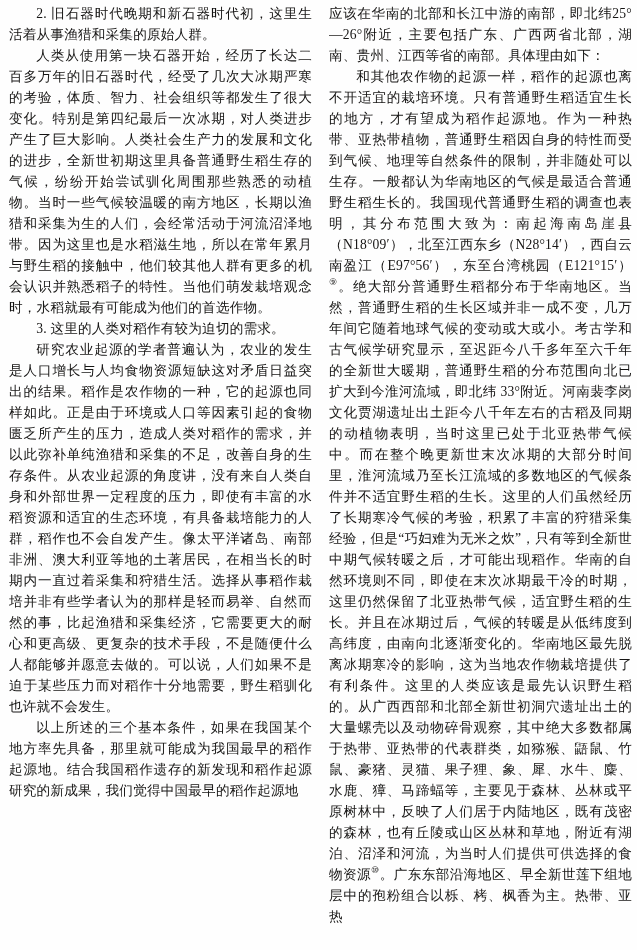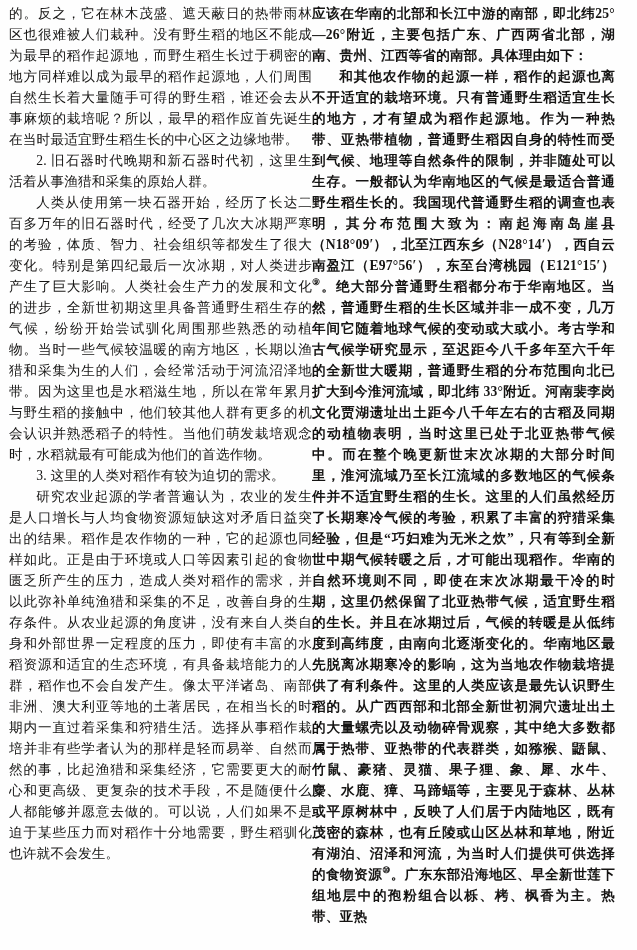--- a/index.html
+++ b/index.html
@@ -16,21 +16,21 @@
     color: #151413;
   }
   .col {
     position: absolute;
     top: 3px;
     width: 303px;
     height: 947px;
     overflow: hidden;
   }
   .col-left  { left: 9px; }
-  .col-right { left: 312px; font-weight: bold; }
+  .col-right { left: 329px; }
   .col p {
     font-size: 13.6px;
     line-height: 21px;
     text-align: justify;
     text-justify: inter-ideograph;
     color: #151413;
     letter-spacing: 0.2px;
   }
   .col p.ind { text-indent: 2em; }
   
@@ -44,25 +44,25 @@
     line-height: 0;
     vertical-align: super;
   }
 </style>
 </head>
 <body>
 
 <div class="page">
 
   <div class="col col-left">
-    <p>的。反之，它在林木茂盛、遮天蔽日的热带雨林区也很难被人们栽种。没有野生稻的地区不能成为最早的稻作起源地，而野生稻生长过于稠密的地方同样难以成为最早的稻作起源地，人们周围自然生长着大量随手可得的野生稻，谁还会去从事麻烦的栽培呢？所以，最早的稻作应首先诞生在当时最适宜野生稻生长的中心区之边缘地带。</p>
     <p class="ind">2. 旧石器时代晚期和新石器时代初，这里生活着从事渔猎和采集的原始人群。</p>
     <p class="ind">人类从使用第一块石器开始，经历了长达二百多万年的旧石器时代，经受了几次大冰期严寒的考验，体质、智力、社会组织等都发生了很大变化。特别是第四纪最后一次冰期，对人类进步产生了巨大影响。人类社会生产力的发展和文化的进步，全新世初期这里具备普通野生稻生存的气候，纷纷开始尝试驯化周围那些熟悉的动植物。当时一些气候较温暖的南方地区，长期以渔猎和采集为生的人们，会经常活动于河流沼泽地带。因为这里也是水稻滋生地，所以在常年累月与野生稻的接触中，他们较其他人群有更多的机会认识并熟悉稻子的特性。当他们萌发栽培观念时，水稻就最有可能成为他们的首选作物。</p>
     <p class="ind">3. 这里的人类对稻作有较为迫切的需求。</p>
     <p class="ind">研究农业起源的学者普遍认为，农业的发生是人口增长与人均食物资源短缺这对矛盾日益突出的结果。稻作是农作物的一种，它的起源也同样如此。正是由于环境或人口等因素引起的食物匮乏所产生的压力，造成人类对稻作的需求，并以此弥补单纯渔猎和采集的不足，改善自身的生存条件。从农业起源的角度讲，没有来自人类自身和外部世界一定程度的压力，即使有丰富的水稻资源和适宜的生态环境，有具备栽培能力的人群，稻作也不会自发产生。像太平洋诸岛、南部非洲、澳大利亚等地的土著居民，在相当长的时期内一直过着采集和狩猎生活。选择从事稻作栽培并非有些学者认为的那样是轻而易举、自然而然的事，比起渔猎和采集经济，它需要更大的耐心和更高级、更复杂的技术手段，不是随便什么人都能够并愿意去做的。可以说，人们如果不是迫于某些压力而对稻作十分地需要，野生稻驯化也许就不会发生。</p>
+    <p class="ind">以上所述的三个基本条件，如果在我国某个地方率先具备，那里就可能成为我国最早的稻作起源地。结合我国稻作遗存的新发现和稻作起源研究的新成果，我们觉得中国最早的稻作起源地</p>
   </div>
 
   <div class="col col-right">
     <p>应该在华南的北部和长江中游的南部，即北纬25°—26°附近，主要包括广东、广西两省北部，湖南、贵州、江西等省的南部。具体理由如下：</p>
     <p class="ind">和其他农作物的起源一样，稻作的起源也离不开适宜的栽培环境。只有普通野生稻适宜生长的地方，才有望成为稻作起源地。作为一种热带、亚热带植物，普通野生稻因自身的特性而受到气候、地理等自然条件的限制，并非随处可以生存。一般都认为华南地区的气候是最适合普通野生稻生长的。我国现代普通野生稻的调查也表明，其分布范围大致为：南起海南岛崖县（N18°09′），北至江西东乡（N28°14′），西自云南盈江（E97°56′），东至台湾桃园（E121°15′）<sup>⑨</sup>。绝大部分普通野生稻都分布于华南地区。当然，普通野生稻的生长区域并非一成不变，几万年间它随着地球气候的变动或大或小。考古学和古气候学研究显示，至迟距今八千多年至六千年的全新世大暖期，普通野生稻的分布范围向北已扩大到今淮河流域，即北纬 33°附近。河南裴李岗文化贾湖遗址出土距今八千年左右的古稻及同期的动植物表明，当时这里已处于北亚热带气候中。而在整个晚更新世末次冰期的大部分时间里，淮河流域乃至长江流域的多数地区的气候条件并不适宜野生稻的生长。这里的人们虽然经历了长期寒冷气候的考验，积累了丰富的狩猎采集经验，但是“巧妇难为无米之炊”，只有等到全新世中期气候转暖之后，才可能出现稻作。华南的自然环境则不同，即使在末次冰期最干冷的时期，这里仍然保留了北亚热带气候，适宜野生稻的生长。并且在冰期过后，气候的转暖是从低纬度到高纬度，由南向北逐渐变化的。华南地区最先脱离冰期寒冷的影响，这为当地农作物栽培提供了有利条件。这里的人类应该是最先认识野生稻的。从广西西部和北部全新世初洞穴遗址出土的大量螺壳以及动物碎骨观察，其中绝大多数都属于热带、亚热带的代表群类，如猕猴、鼯鼠、竹鼠、豪猪、灵猫、果子狸、象、犀、水牛、麋、水鹿、獐、马蹄蝠等，主要见于森林、丛林或平原树林中，反映了人们居于内陆地区，既有茂密的森林，也有丘陵或山区丛林和草地，附近有湖泊、沼泽和河流，为当时人们提供可供选择的食物资源<sup>⑩</sup>。广东东部沿海地区、早全新世莲下组地层中的孢粉组合以栎、栲、枫香为主。热带、亚热</p>
   </div>
 
 </div>
 
 </body></html>

